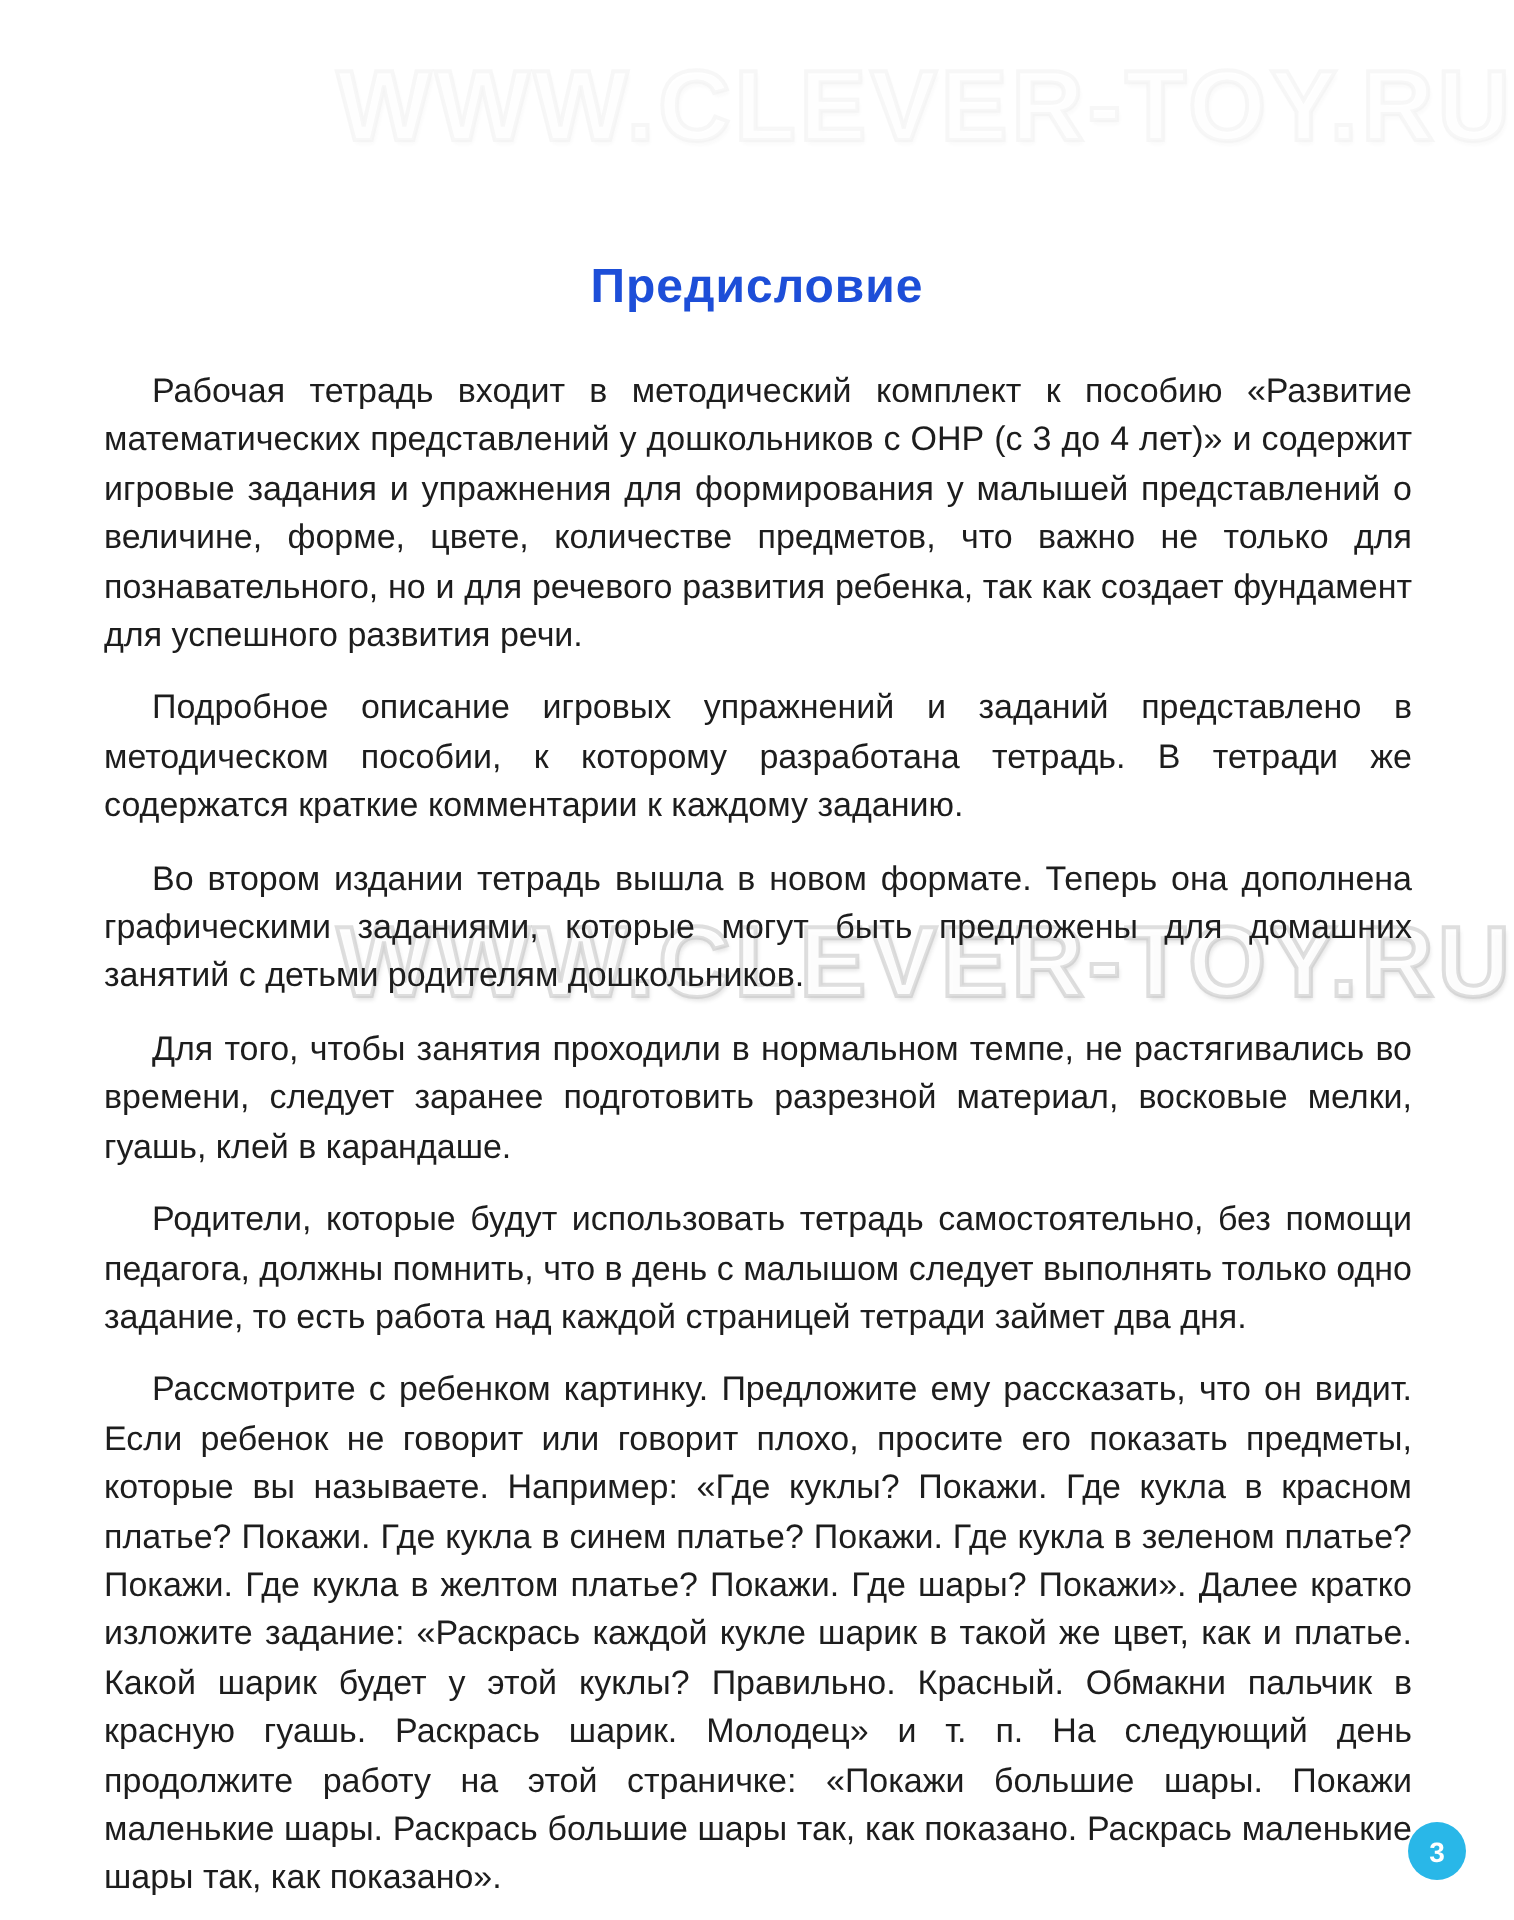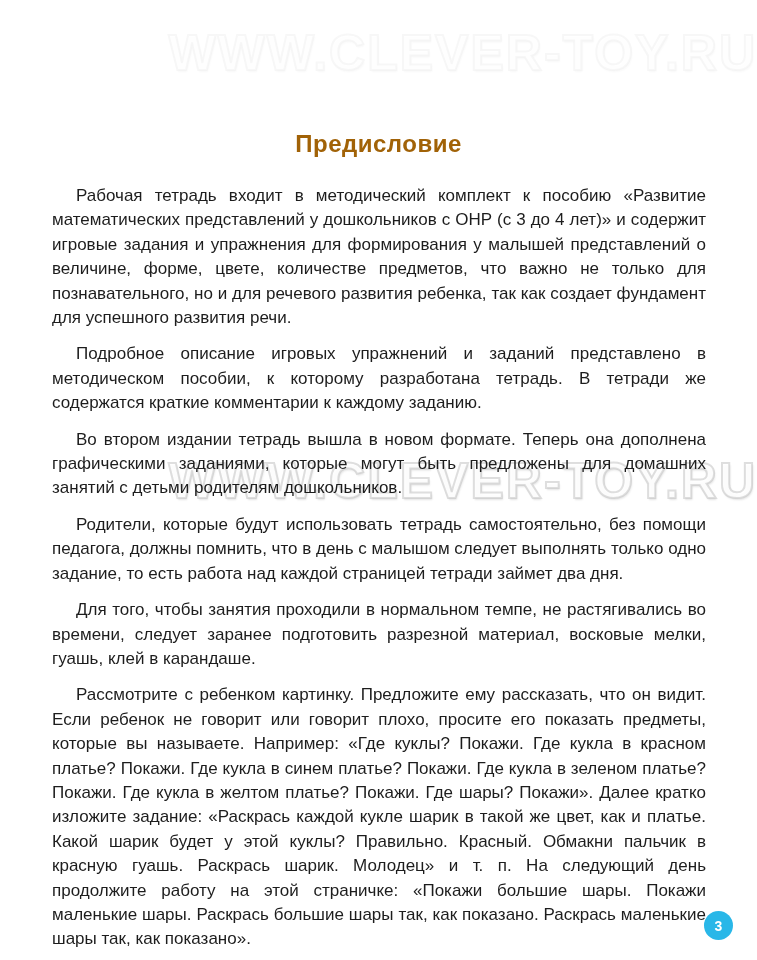--- a/index.html
+++ b/index.html
@@ -89,28 +89,28 @@
 </style>
 </head>
 <body>
 
 <div class="page">
 
   <div class="watermark watermark-top" data-bind="watermark.text">WWW.CLEVER-TOY.RU</div>
 
   <div class="watermark watermark-middle" data-bind="watermark.text">WWW.CLEVER-TOY.RU</div>
 
-  <h1 class="title" data-bind="page.title" style="color: #a16207;">Предисловие</h1>
+  <h1 class="title" data-bind="page.title" style="color: #1d4ed8;">Предисловие</h1>
 
   <div class="body-text" id="paragraphs" style="color: rgb(29, 29, 29);">
       <p>Рабочая тетрадь входит в методический комплект к пособию «Развитие математических представлений у дошкольников с ОНР (с 3 до 4 лет)» и содержит игровые задания и упражнения для формирования у малышей представлений о величине, форме, цвете, количестве предметов, что важно не только для познавательного, но и для речевого развития ребенка, так как создает фундамент для успешного развития речи.</p>
       <p>Подробное описание игровых упражнений и заданий представлено в методическом пособии, к которому разработана тетрадь. В тетради же содержатся краткие комментарии к каждому заданию.</p>
       <p>Во втором издании тетрадь вышла в новом формате. Теперь она дополнена графическими заданиями, которые могут быть предложены для домашних занятий с детьми родителям дошкольников.</p>
+      <p>Для того, чтобы занятия проходили в нормальном темпе, не растягивались во времени, следует заранее подготовить разрезной материал, восковые мелки, гуашь, клей в карандаше.</p>
       <p>Родители, которые будут использовать тетрадь самостоятельно, без помощи педагога, должны помнить, что в день с малышом следует выполнять только одно задание, то есть работа над каждой страницей тетради займет два дня.</p>
-      <p>Для того, чтобы занятия проходили в нормальном темпе, не растягивались во времени, следует заранее подготовить разрезной материал, восковые мелки, гуашь, клей в карандаше.</p>
       <p>Рассмотрите с ребенком картинку. Предложите ему рассказать, что он видит. Если ребенок не говорит или говорит плохо, просите его показать предметы, которые вы называете. Например: «Где куклы? Покажи. Где кукла в красном платье? Покажи. Где кукла в синем платье? Покажи. Где кукла в зеленом платье? Покажи. Где кукла в желтом платье? Покажи. Где шары? Покажи». Далее кратко изложите задание: «Раскрась каждой кукле шарик в такой же цвет, как и платье. Какой шарик будет у этой куклы? Правильно. Красный. Обмакни пальчик в красную гуашь. Раскрась шарик. Молодец» и т. п. На следующий день продолжите работу на этой страничке: «Покажи большие шары. Покажи маленькие шары. Раскрась большие шары так, как показано. Раскрась маленькие шары так, как показано».</p>
       <p>На последних страницах тетради представлены первые прописи для ребенка. Малыш может обвести по пунктирным линиям и раскрасить геометрические фигуры и изображения из них. Предложите ему раскрашивать и называть фигуры.</p>
     </div>
 
   <div class="page-number-badge" style="background: rgb(41, 183, 232);">
     <span data-bind="page.page_number">3</span>
   </div>
 
 </div>
 

